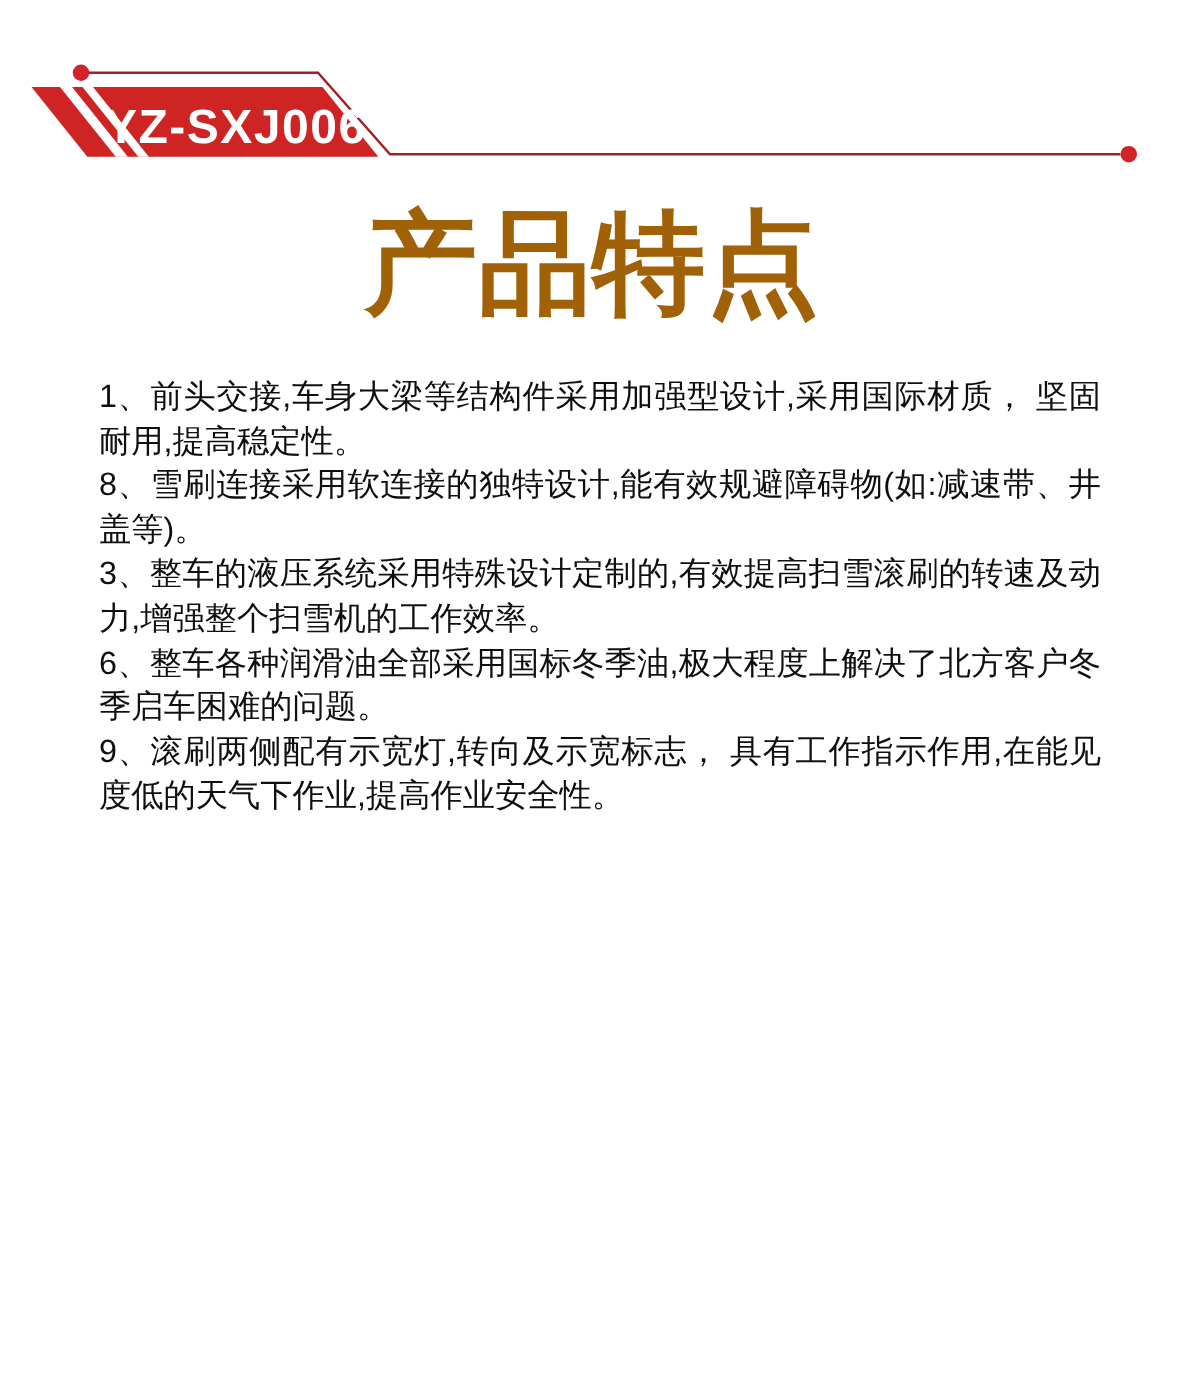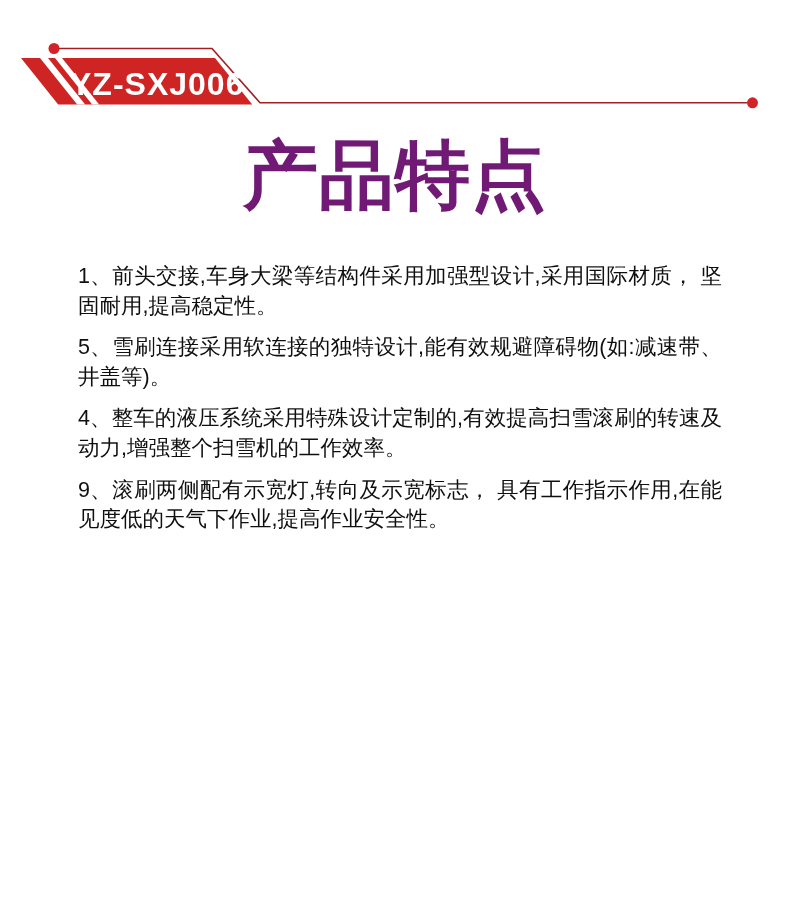--- a/index.html
+++ b/index.html
@@ -28,52 +28,53 @@
   .page-title {
     position: absolute;
     top: 136px;
     left: 0;
     width: 100%;
     text-align: center;
     font-size: 75px;
     line-height: 1.05;
     font-weight: 900;
     letter-spacing: 1px;
-    color: #701a75;
+    color: #a16207;
   }
   .features {
     position: absolute;
     top: 250px;
     left: 66px;
     width: 668px;
     font-size: 21.5px;
     line-height: 29.6px;
     font-weight: 500;
     color: #0f0f0f;
     text-align: justify;
   }
-  .feature { margin: 12px; }
+  .feature { margin: 0; }
 </style>
 </head>
 <body>
 
 <div class="page">
 
   <svg class="header-deco" width="790" height="130" viewBox="0 0 790 130">
     <circle cx="54" cy="48.5" r="5.5" fill="#d2232a"></circle>
     <polyline points="59,48.5 212,48.5 260,102.8 747,102.8" fill="none" stroke="#a31f23" stroke-width="1.6"></polyline>
     <circle cx="752.5" cy="102.8" r="5.5" fill="#d2232a"></circle>
     <polygon points="21,58 215,58 252.2,104.5 58.2,104.5" fill="#ce2424"></polygon>
     <polygon points="40,58 48,58 85.2,104.5 77.2,104.5" fill="#ffffff"></polygon>
     <polygon points="55,58 62,58 99.2,104.5 92.2,104.5" fill="#ffffff"></polygon>
     <text class="badge-text" x="70" y="95">YZ-SXJ006</text>
   </svg>
 
   <h1 class="page-title">产品特点</h1>
 
   <div class="features">
       <p class="feature">1、前头交接,车身大梁等结构件采用加强型设计,采用国际材质， 坚固耐用,提高稳定性。</p>
-      <p class="feature">5、雪刷连接采用软连接的独特设计,能有效规避障碍物(如:减速带、井盖等)。</p>
-      <p class="feature">4、整车的液压系统采用特殊设计定制的,有效提高扫雪滚刷的转速及动力,增强整个扫雪机的工作效率。</p>
+      <p class="feature">8、雪刷连接采用软连接的独特设计,能有效规避障碍物(如:减速带、井盖等)。</p>
+      <p class="feature">3、整车的液压系统采用特殊设计定制的,有效提高扫雪滚刷的转速及动力,增强整个扫雪机的工作效率。</p>
+      <p class="feature">6、整车各种润滑油全部采用国标冬季油,极大程度上解决了北方客户冬季启车困难的问题。</p>
       <p class="feature">9、滚刷两侧配有示宽灯,转向及示宽标志， 具有工作指示作用,在能见度低的天气下作业,提高作业安全性。</p>
     </div>
 
 </div>
 
 </body></html>

